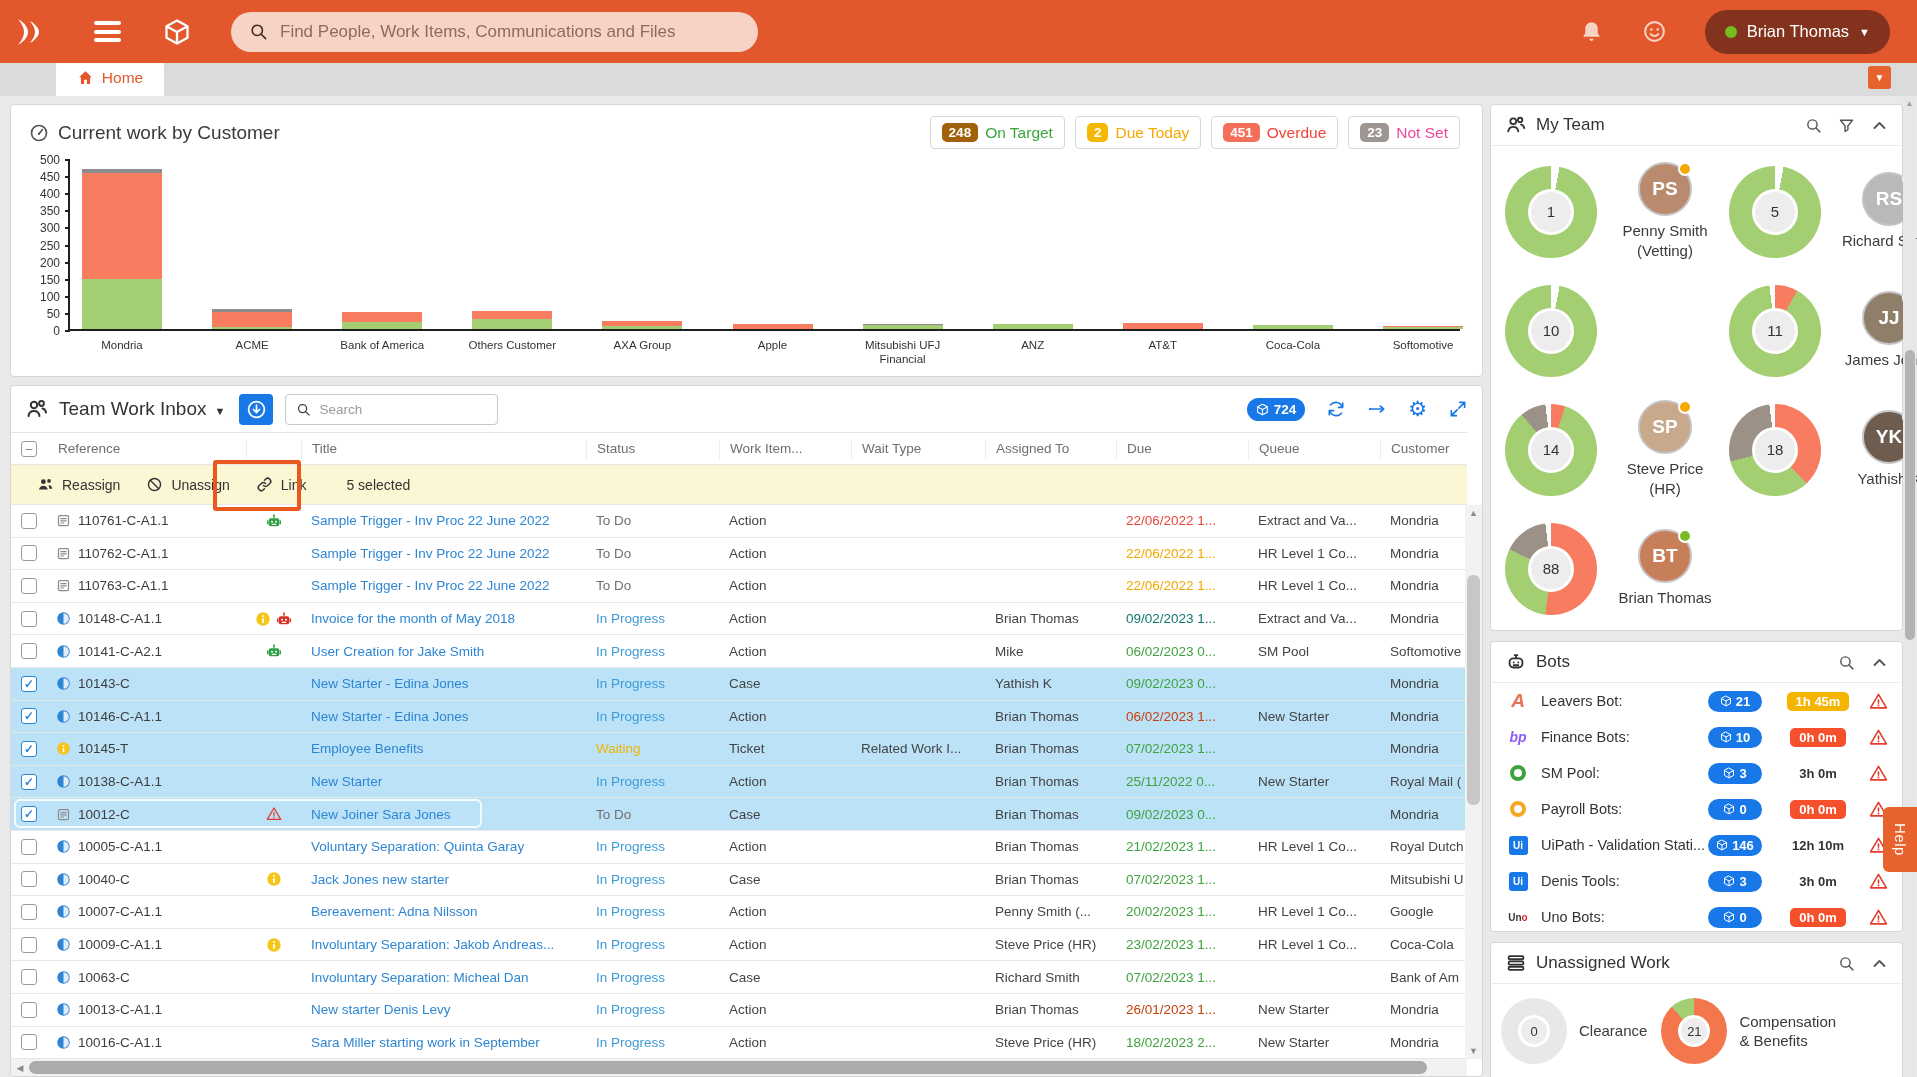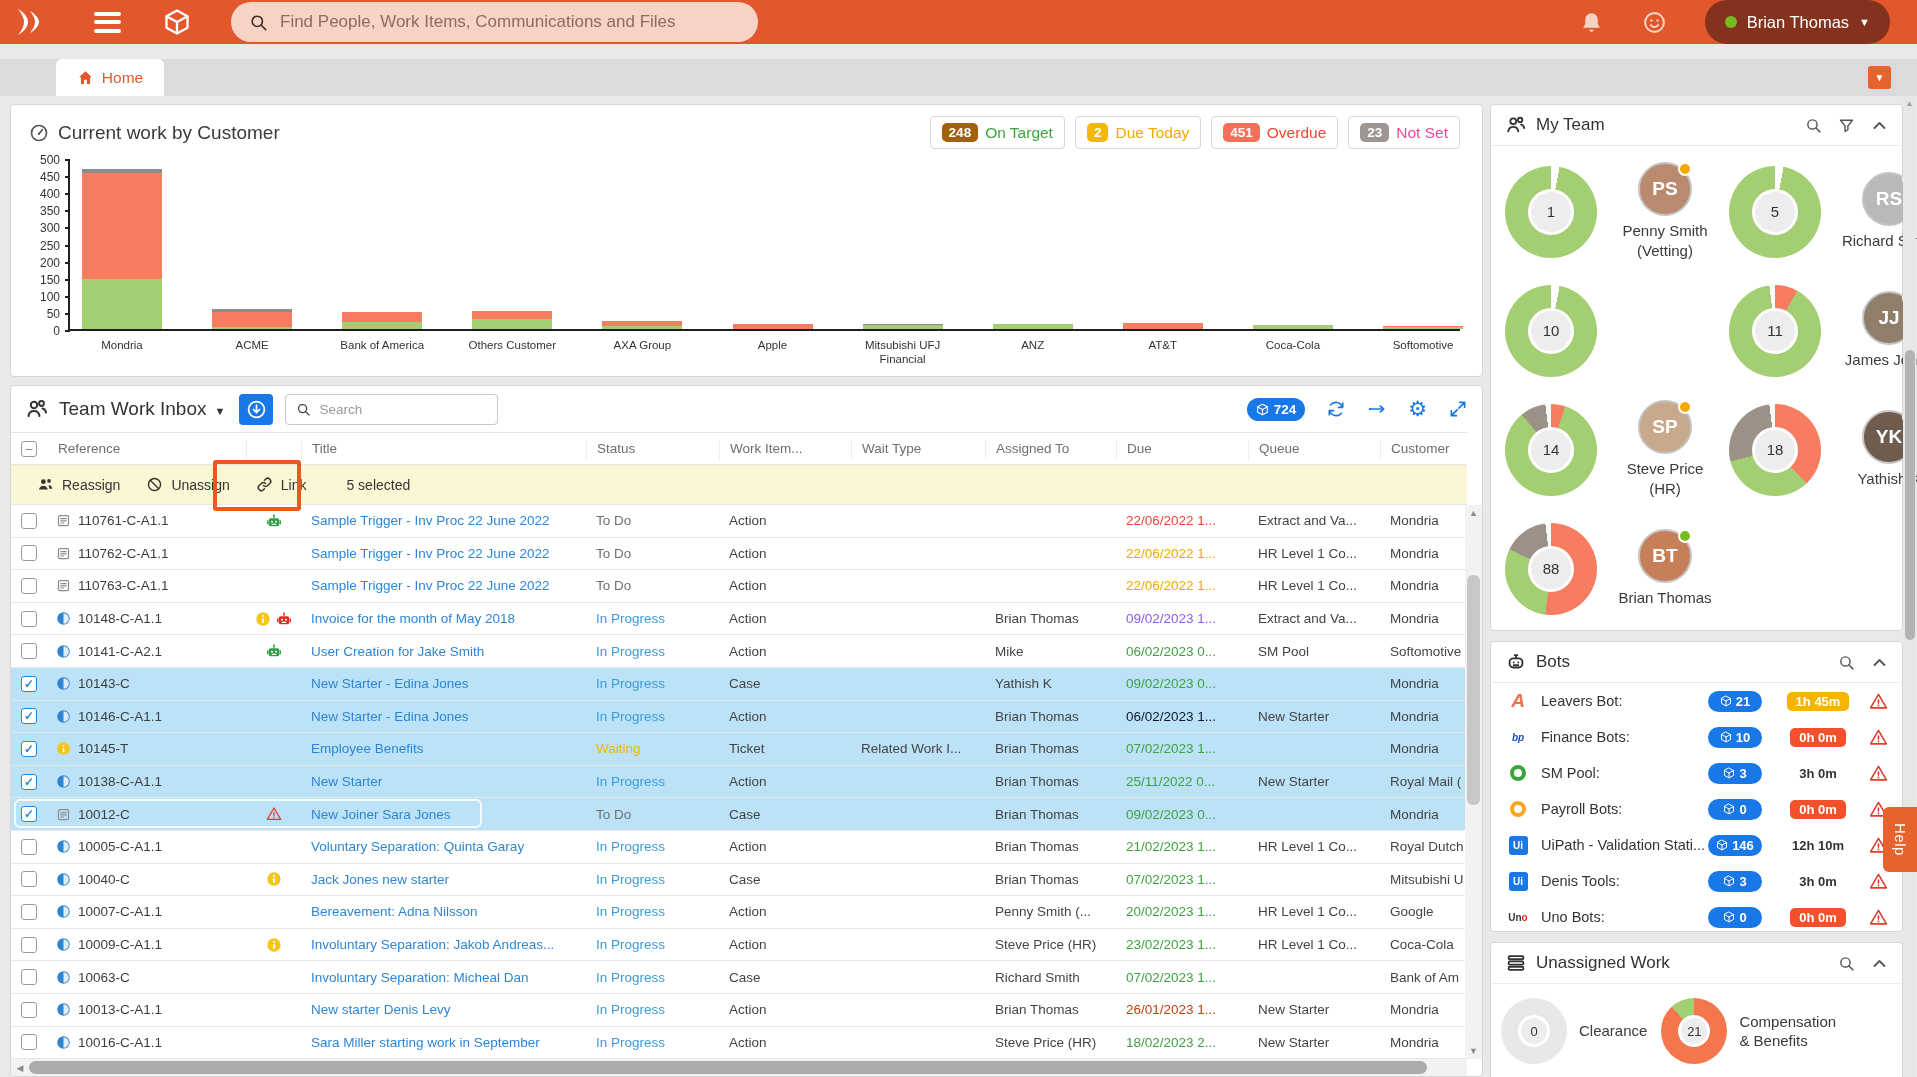--- a/index.html
+++ b/index.html
@@ -2,21 +2,21 @@
 <html><head>
 <meta charset="utf-8">
 <style>
   * { margin:0; padding:0; box-sizing:border-box; }
   html,body { width:1917px; height:1077px; overflow:hidden; background:#E9E9E9;
     font-family:"Liberation Sans", sans-serif; }
   .ic { display:inline-block; line-height:0; }
   .ic svg { width:100%; height:100%; display:block; }
 
   
-  #topbar { position:absolute; left:0; top:0; width:1917px; height:44px; background:#E2572B;
+  #topbar { position:absolute; left:0; top:0; width:1917px; height:63px; background:#E2572B;
     display:flex; align-items:center; z-index:30; }
   #logo { width:34px; height:30px; margin-left:14px; color:#fff; }
   #hamburger { width:27px; height:21px; margin-left:46px; display:flex; flex-direction:column; justify-content:space-between; cursor:pointer; }
   #hamburger span { display:block; height:4px; background:#fff; border-radius:2px; }
   #cubeTop { width:28px; height:28px; margin-left:42px; color:#fff; }
   #topSearch { margin-left:40px; width:527px; height:40px; background:#F7D3C6; border-radius:20px;
     display:flex; align-items:center; padding-left:18px; gap:12px; }
   #topSearch .ic { width:19px; height:19px; color:#3F2A22; }
   #topSearch .ph { font-size:17px; color:#8E6B5D; }
   #topRight { margin-left:auto; display:flex; align-items:center; }
@@ -571,21 +571,21 @@
               <circle cx="15" cy="13" r="1.5" fill="#fff"></circle>
               <rect x="8.5" y="16.3" width="7" height="1.6" rx="0.8" fill="#fff"></rect>
             </svg>
           </span>
         </div>
         <div class="tc title">Invoice for the month of May 2018</div>
         <div class="tc" style="color: rgb(62, 155, 214);">In Progress</div>
         <div class="tc">Action</div>
         <div class="tc"></div>
         <div class="tc">Brian Thomas</div>
-        <div class="tc" style="color: #8b5cf6;">09/02/2023 1...</div>
+        <div class="tc" style="color: #0f766e;">09/02/2023 1...</div>
         <div class="tc">Extract and Va...</div>
         <div class="tc">Mondria</div>
       </div>
       <div class="trow">
         <div>
           <div class="cbx"></div>
         </div>
         <div class="tc ref">
           <span class="ic typeIc">
             <svg viewBox="0 0 24 24">
@@ -653,21 +653,21 @@
             </svg>
           </span>
           <span>10146-C-A1.1</span>
         </div>
         <div class="tc flags"></div>
         <div class="tc title">New Starter - Edina Jones</div>
         <div class="tc" style="color: rgb(62, 155, 214);">In Progress</div>
         <div class="tc">Action</div>
         <div class="tc"></div>
         <div class="tc">Brian Thomas</div>
-        <div class="tc" style="color: #0f172a;">06/02/2023 1...</div>
+        <div class="tc" style="color: #c2410c;">06/02/2023 1...</div>
         <div class="tc">New Starter</div>
         <div class="tc">Mondria</div>
       </div>
       <div class="trow sel">
         <div>
           <div class="cbx checked">✓</div>
         </div>
         <div class="tc ref">
           <span class="ic typeIc">
             <svg viewBox="0 0 24 24">
@@ -1070,21 +1070,21 @@
         <span class="ic botWarn">
           <svg viewBox="0 0 24 24">
             <path d="M12 3 22 20H2z" fill="none" stroke="#E23B2E" stroke-width="2" stroke-linejoin="round"></path>
             <rect x="11" y="9" width="2" height="6" rx="1" fill="#E23B2E"></rect>
             <circle cx="12" cy="17" r="1.2" fill="#E23B2E"></circle>
           </svg>
         </span>
       </div>
       <div class="botRow">
         <div class="botIcon">
-          <span style="font-size:10px;font-weight:bold;font-style:italic;color:#1d4ed8">bp</span>
+          <span style="font-size:14px;font-weight:bold;font-style:italic;color:#8b5cf6">bp</span>
         </div>
         <div class="botName">Finance Bots:</div>
         <div class="botPill">
           <span class="ic " style="width: 12px; height: 12px;">
             <svg viewBox="0 0 24 24">
               <path d="M12 2.2 21 7.1v9.8l-9 4.9-9-4.9V7.1z" fill="none" stroke="currentColor" stroke-width="2" stroke-linecap="round" stroke-linejoin="round"></path>
               <path d="M3.3 7.3 12 12l8.7-4.7M12 12v9.5" fill="none" stroke="currentColor" stroke-width="2" stroke-linecap="round" stroke-linejoin="round"></path>
             </svg>
           </span>
           <span>10</span>

